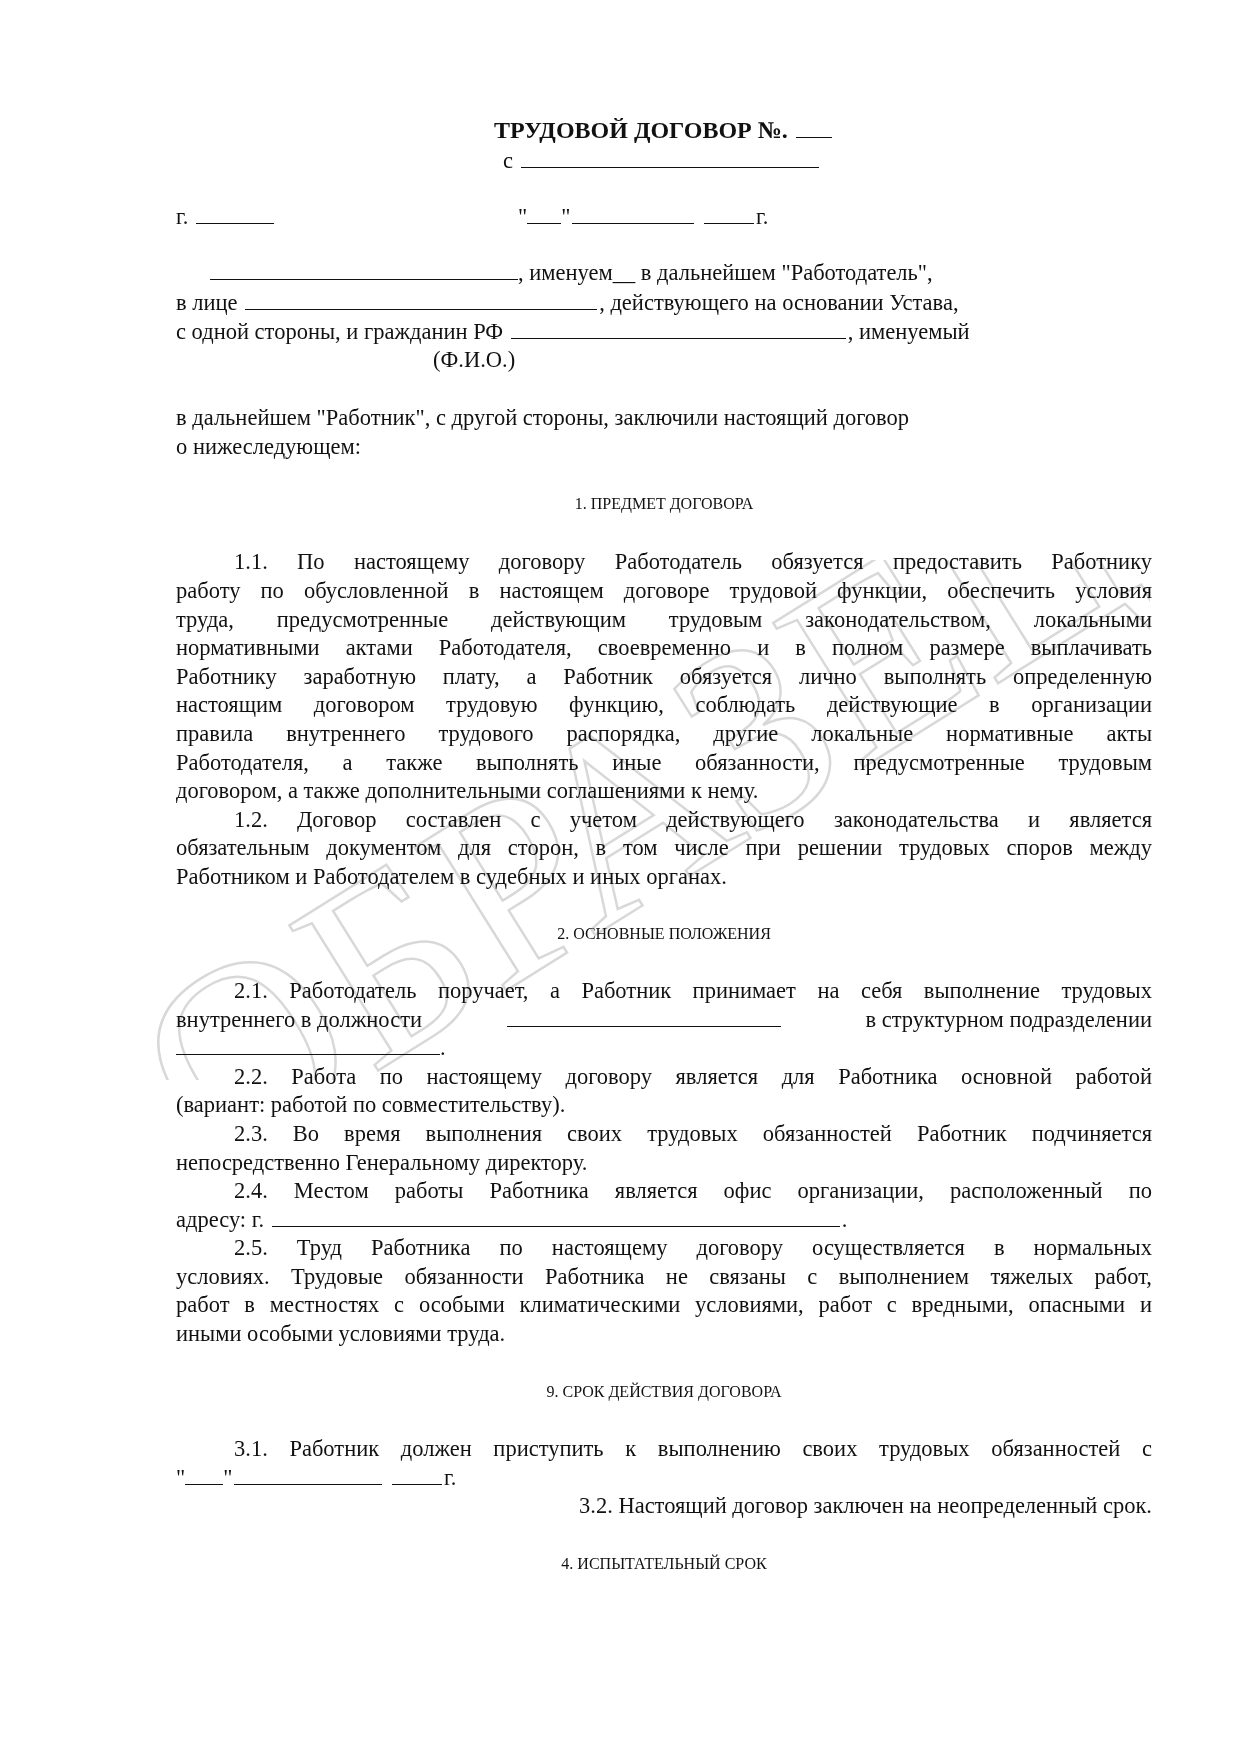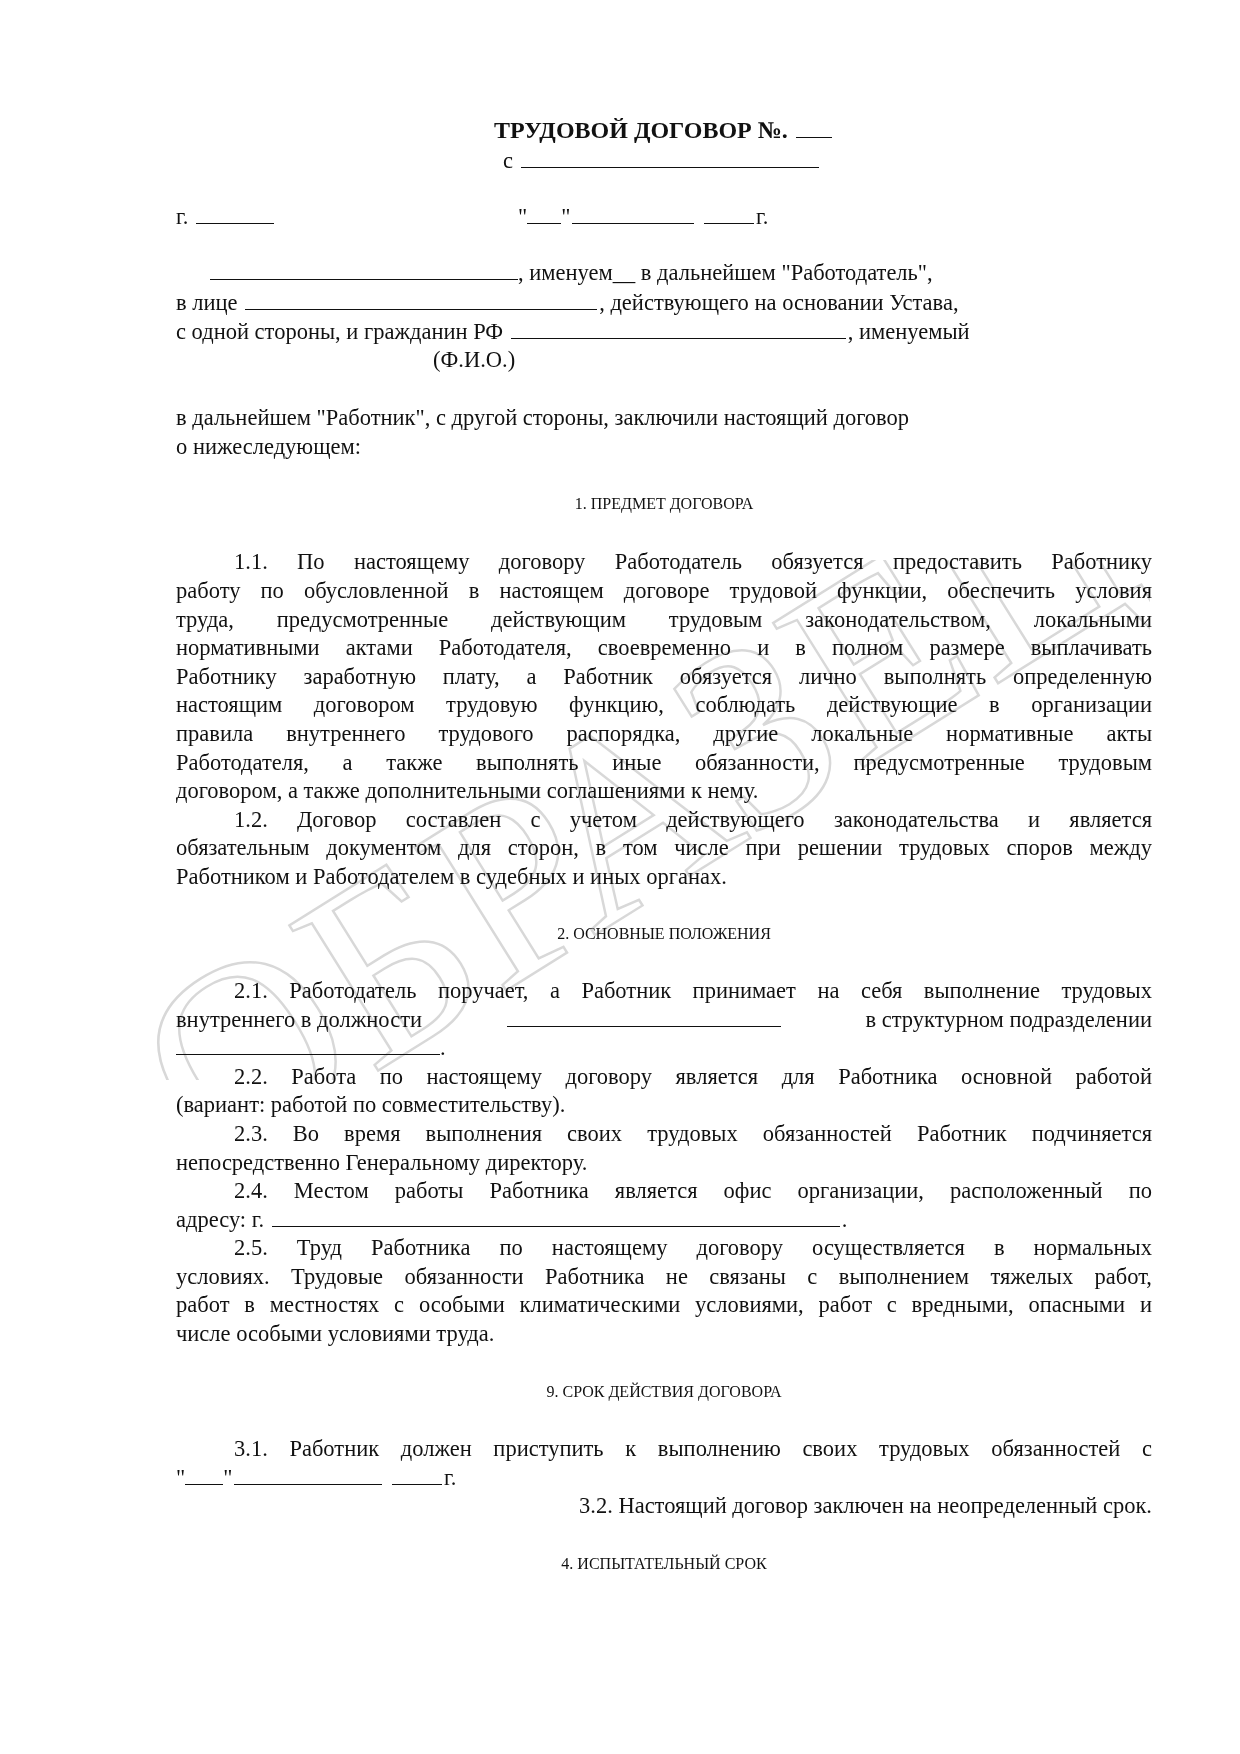--- a/index.html
+++ b/index.html
@@ -82,21 +82,21 @@
   <div class="ln" style="top:1091px;">(вариант: работой по совместительству).</div>
   <div class="ln just ind" style="top:1120px;">2.3. Во время выполнения своих трудовых обязанностей Работник подчиняется</div>
   <div class="ln" style="top:1149px;">непосредственно Генеральному директору.</div>
   <div class="ln just ind" style="top:1177px;">2.4. Местом работы Работника является офис организации, расположенный по</div>
   <div class="ln" style="top:1206px;">
     <span>адресу: г.</span> <span class="blank" style="width:568px;"></span>.
   </div>
   <div class="ln just ind" style="top:1234px;">2.5. Труд Работника по настоящему договору осуществляется в нормальных</div>
   <div class="ln just" style="top:1263px;">условиях. Трудовые обязанности Работника не связаны с выполнением тяжелых работ,</div>
   <div class="ln just" style="top:1291px;">работ в местностях с особыми климатическими условиями, работ с вредными, опасными и</div>
-  <div class="ln" style="top:1320px;">числе особыми условиями труда.</div>
+  <div class="ln" style="top:1320px;">иными особыми условиями труда.</div>
 
   <div class="ln center h" style="top:1378px;">9. СРОК ДЕЙСТВИЯ ДОГОВОРА</div>
   <div class="ln just ind" style="top:1435px;">3.1. Работник должен приступить к выполнению своих трудовых обязанностей с</div>
   <div class="ln" style="top:1464px;">
     "<span class="blank" style="width:38px; margin:0;"></span>"<span class="blank" style="width:148px;"></span> <span class="blank" style="width:50px;"></span><span>г.</span>
   </div>
   <div class="ln ind" style="top:1492px;">3.2. Настоящий договор заключен на неопределенный срок.</div>
 
   <div class="ln center h" style="top:1550px;">4. ИСПЫТАТЕЛЬНЫЙ СРОК</div>
 

